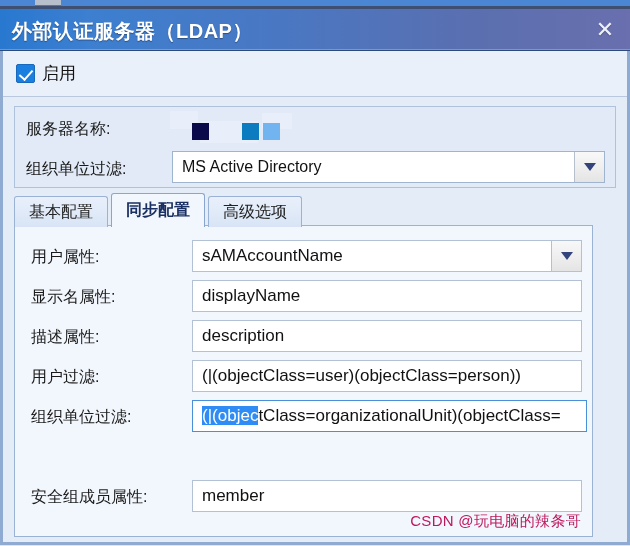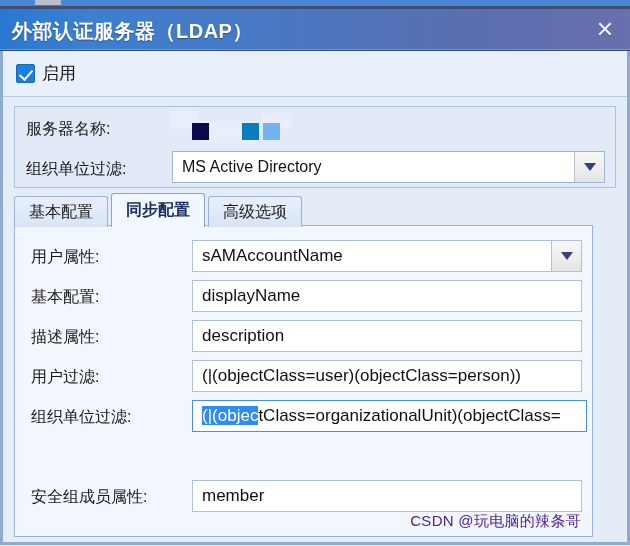--- a/index.html
+++ b/index.html
@@ -276,21 +276,21 @@
   .sel {
     background: #2f8cf5;
     color: #ffffff;
   }
 
   
   #watermark {
     position: absolute;
     right: 11px; top: 286px;
     font-size: 15px;
-    color: #4c1d95;
+    color: #be185d;
     white-space: nowrap;
     letter-spacing: 0.3px;
   }
 </style>
 </head>
 <body>
 
 <div id="top-sliver">
   <div id="top-sliver-frag"></div>
   <div id="top-sliver-line"></div>
@@ -343,21 +343,21 @@
         <div class="form-label">用户属性:</div>
         <div class="form-field combo">
           <div class="fv">sAMAccountName</div>
           <div class="combo-btn">
             <div class="chevron"></div>
           </div>
         </div>
       </div>
 
       <div class="form-row" style="top:51px;">
-        <div class="form-label">基本配置:</div>
+        <div class="form-label">显示名属性:</div>
         <div class="form-field">
           <div class="fv">displayName</div>
         </div>
       </div>
 
       <div class="form-row" style="top:91px;">
         <div class="form-label">描述属性:</div>
         <div class="form-field">
           <div class="fv">description</div>
         </div>

